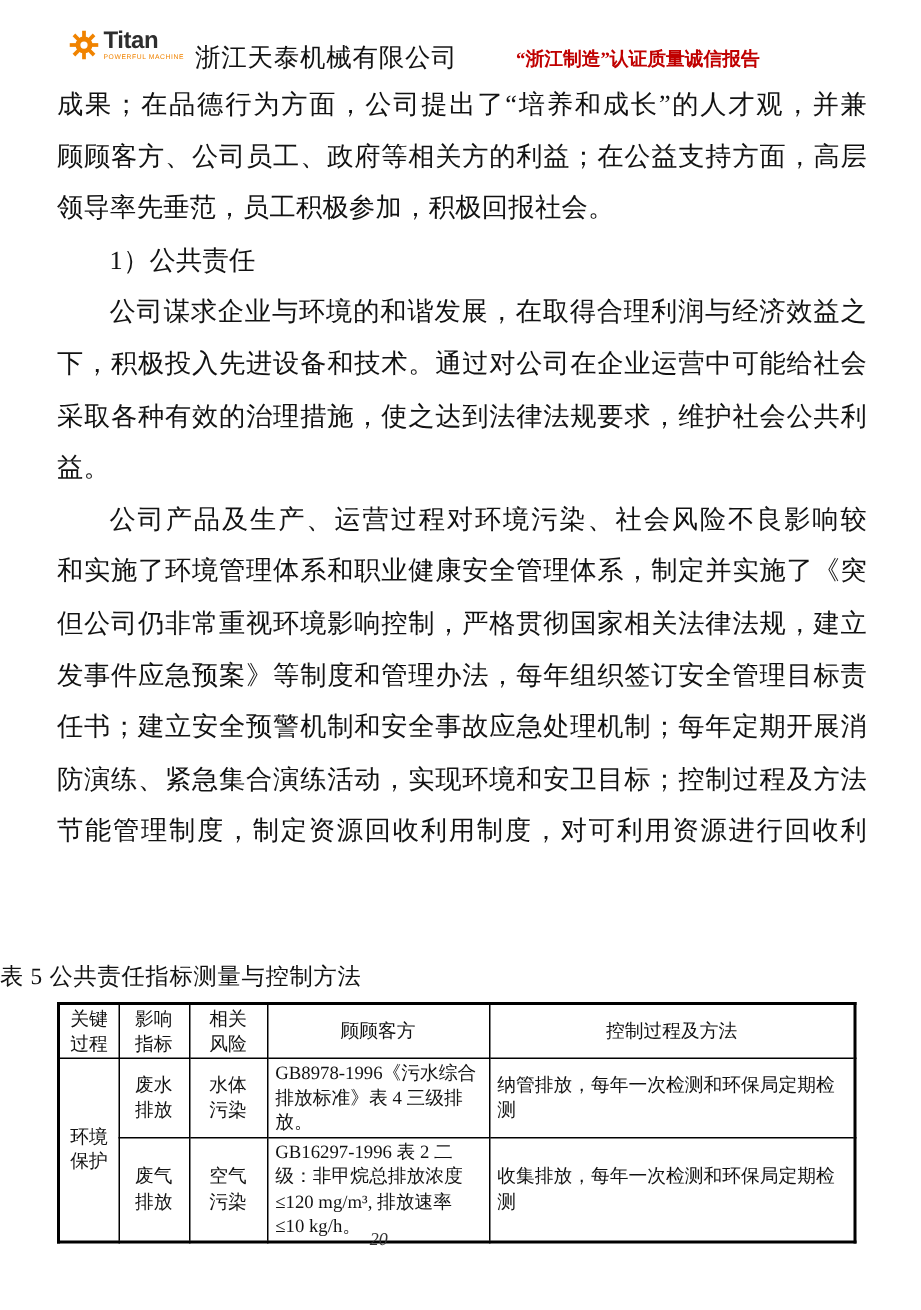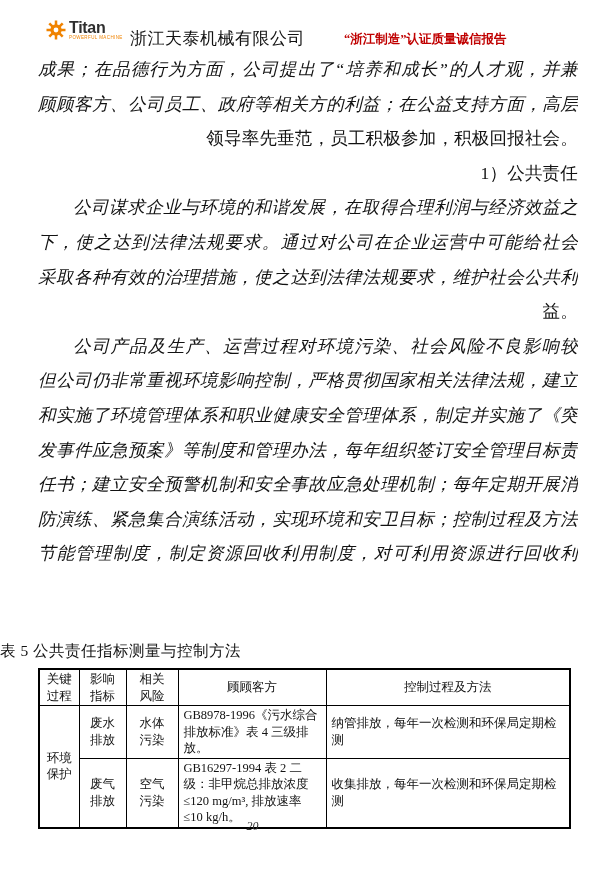--- a/index.html
+++ b/index.html
@@ -14,22 +14,22 @@
   .brand-block{display:flex;flex-direction:column;line-height:1;}
   .brand{font-family:"Liberation Sans","DejaVu Sans",sans-serif;font-weight:bold;
          font-size:16px;line-height:15px;color:#2e2e2e;letter-spacing:-0.3px;}
   .tagline{font-family:"Liberation Sans","DejaVu Sans",sans-serif;font-size:4.5px;
            color:#F08300;letter-spacing:0.4px;margin-top:1px;}
   .company{position:absolute;left:130px;top:27px;font-size:17px;letter-spacing:0.5px;}
   .badge{position:absolute;left:344px;top:31px;font-size:12.5px;font-weight:bold;color:#C00000;}
   
   .textblock{position:absolute;left:38px;top:52px;width:540px;}
   .ln{font-size:17.5px;line-height:34.6px;height:34.6px;overflow:hidden;
-      white-space:nowrap;letter-spacing:0.2px;text-align:right;}
-  .ln.fill{white-space:normal;text-align:justify;text-align-last:justify;font-style:italic;}
+      white-space:nowrap;letter-spacing:0.2px;}
+  .ln.fill{white-space:normal;text-align:justify;text-align-last:justify;}
   .ln.indent{text-indent:35px;}
   
   .caption{position:absolute;top:641px;left:0;width:614px;text-align:left;
            font-size:15.5px;letter-spacing:0.5px;}
   .tbl{position:absolute;left:38px;top:668px;width:531px;border-collapse:collapse;
        table-layout:fixed;border:2px solid #000;}
   .tbl th,.tbl td{border:1px solid #000;font-size:12.5px;line-height:16.5px;
                   padding:1px 5px;vertical-align:middle;font-weight:normal;}
   .tbl .c{text-align:center;white-space:pre-line;padding:1px 2px;}
   .tbl .l{text-align:left;}
@@ -69,26 +69,26 @@
   </div>
   <div class="company">浙江天泰机械有限公司</div>
   <div class="badge">“浙江制造”认证质量诚信报告</div>
 
   <div class="textblock">
     <div class="ln fill">成果；在品德行为方面，公司提出了“培养和成长”的人才观，并兼</div>
     <div class="ln fill">顾顾客方、公司员工、政府等相关方的利益；在公益支持方面，高层</div>
     <div class="ln">领导率先垂范，员工积极参加，积极回报社会。</div>
     <div class="ln indent">1）公共责任</div>
     <div class="ln indent fill">公司谋求企业与环境的和谐发展，在取得合理利润与经济效益之</div>
-    <div class="ln fill">下，使之达到法律法规要求。通过对公司在企业运营中可能给社会</div>
+    <div class="ln fill">下，积极投入先进设备和技术。通过对公司在企业运营中可能给社会</div>
     <div class="ln fill">采取各种有效的治理措施，使之达到法律法规要求，维护社会公共利</div>
     <div class="ln">益。</div>
     <div class="ln indent fill">公司产品及生产、运营过程对环境污染、社会风险不良影响较小，</div>
+    <div class="ln fill">和实施了环境管理体系和职业健康安全管理体系，制定并实施了《突</div>
     <div class="ln fill">但公司仍非常重视环境影响控制，严格贯彻国家相关法律法规，建立</div>
-    <div class="ln fill">和实施了环境管理体系和职业健康安全管理体系，制定并实施了《突</div>
     <div class="ln fill">发事件应急预案》等制度和管理办法，每年组织签订安全管理目标责</div>
     <div class="ln fill">任书；建立安全预警机制和安全事故应急处理机制；每年定期开展消</div>
     <div class="ln fill">防演练、紧急集合演练活动，实现环境和安卫目标；控制过程及方法</div>
     <div class="ln fill">节能管理制度，制定资源回收利用制度，对可利用资源进行回收利用。</div>
   </div>
 
   <div class="caption">表 5 公共责任指标测量与控制方法</div>
   <table class="tbl">
     <colgroup>
       <col style="width:40px">
@@ -116,21 +116,21 @@
       <td class="c">水体
 污染</td>
       <td class="l">GB8978-1996《污水综合排放标准》表 4 三级排放。</td>
       <td class="l">纳管排放，每年一次检测和环保局定期检测</td>
     </tr>
     <tr class="r2">
       <td class="c">废气
 排放</td>
       <td class="c">空气
 污染</td>
-      <td class="l">GB16297-1994 表 2 二级：非甲烷总排放浓度≤120 mg/m³, 排放速率≤10 kg/h。</td>
+      <td class="l">GB16297-1996 表 2 二级：非甲烷总排放浓度≤120 mg/m³, 排放速率≤10 kg/h。</td>
       <td class="l">收集排放，每年一次检测和环保局定期检测</td>
     </tr>
   </tbody>
     </table>
 
   <div class="pageno">20</div>
 
 </div>
 
 </body></html>

